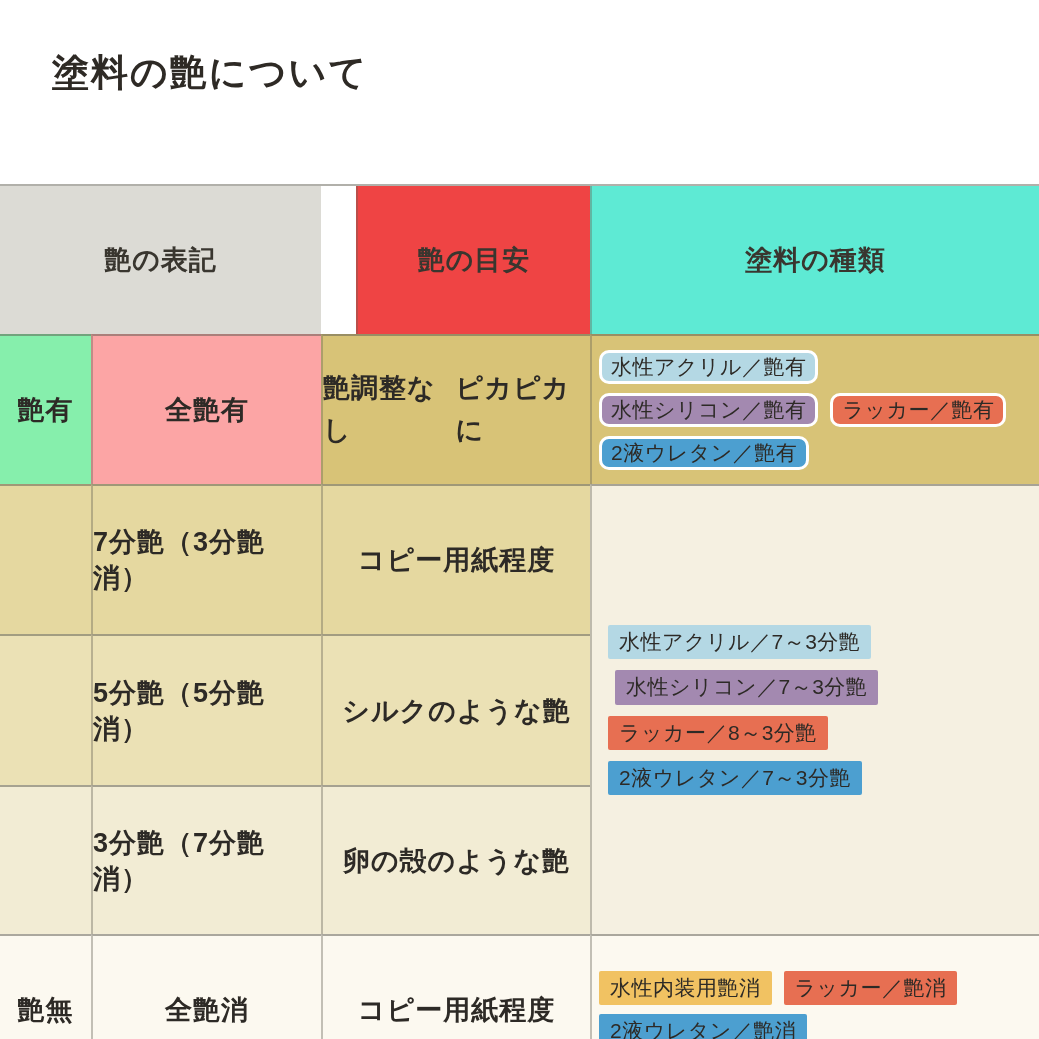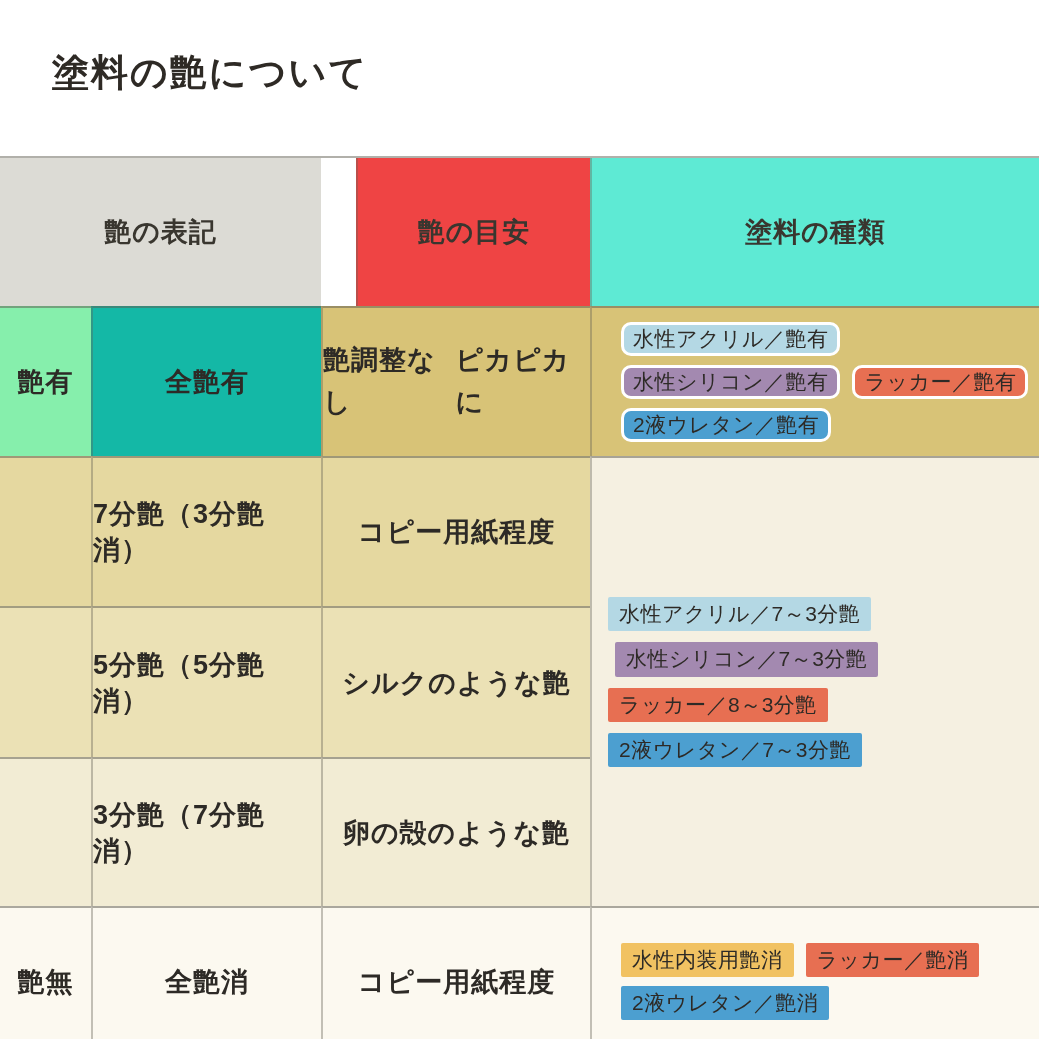--- a/index.html
+++ b/index.html
@@ -1,18 +1,18 @@
 <!DOCTYPE html>
 <html><head>
 <meta charset="utf-8">
 <style>
   html,body{margin:0;padding:0;background:#ffffff;}
   .page{position:relative;width:1039px;height:1039px;background:#ffffff;overflow:hidden;
         font-family:"Liberation Sans","DejaVu Sans",sans-serif;color:#2d2a26;}
-  .title{margin:0;box-sizing:border-box;height:156px;padding:48px 0 0 52px;
+  .title{margin:0;box-sizing:border-box;height:184px;padding:48px 0 0 52px;
          font-size:37px;font-weight:700;letter-spacing:2px;color:#2e2a25;border-radius:11px;}
   .table{display:grid;width:1039px;box-sizing:border-box;
          grid-template-columns:91px 230px 269px 449px;
          grid-template-rows:148px 150px 150px 151px 149px 149px;
          border-top:2px solid #b1b0aa;}
   .cell{box-sizing:border-box;display:flex;align-items:center;justify-content:center;
         font-size:27px;font-weight:600;letter-spacing:1px;color:#2d2a26;}
   .header{color:#39362f;}
   
   .h-notation{grid-column:1/3;grid-row:1;}
@@ -21,41 +21,41 @@
   .r1{grid-row:2}.r2{grid-row:3}.r3{grid-row:4}.r4{grid-row:5}.r5{grid-row:6}
   .c0{grid-column:1}.c1{grid-column:2}.c2{grid-column:3}.c3{grid-column:4}
   .mid-tags{grid-column:4;grid-row:3/6;}
   
   .bl{border-left:2px solid rgba(100,97,85,0.38);}
   .bt{border-top:2px solid rgba(96,94,83,0.52);}
   
   .guide-2l{line-height:1.55;}
   
   .tags{flex-wrap:wrap;justify-content:flex-start;align-content:center;
-        column-gap:12px;row-gap:9px;padding-left:29px;padding-right:6px;}
+        column-gap:12px;row-gap:9px;padding-left:7px;padding-right:6px;}
   .tags-col{flex-direction:column;align-items:flex-start;justify-content:center;
             gap:11px;padding-left:16px;}
   .tag{display:inline-block;font-size:21px;font-weight:500;letter-spacing:0.5px;
        color:#2d2a26;padding:4px 11px;border-radius:2px;white-space:nowrap;line-height:1.25;}
   .tags-bordered .tag{border:3px solid #ffffff;border-radius:10px;padding:1px 9px;}
 </style>
 </head>
 <body>
 
 <div class="page">
   <h1 class="title">塗料の艶について</h1>
 
   <div class="table">
 
     <div class="cell header h-notation" style="background-color: rgb(220, 219, 213);">艶の表記</div>
     <div class="cell header h-guide bl" style="background-color: #ef4444; margin-left: 35px;">艶の目安</div>
     <div class="cell header h-paints bl" style="background-color: #5eead4;">塗料の種類</div>
 
     <div class="cell r1 c0 bt" style="background-color: #86efac;">艶有</div>
-    <div class="cell r1 c1 bl bt" style="background-color: #14b8a6;">全艶有</div>
+    <div class="cell r1 c1 bl bt" style="background-color: #fca5a5;">全艶有</div>
     <div class="cell r1 c2 bl bt guide-2l" style="background-color: rgb(216, 195, 119);">
       <div>艶調整なし</div>
       <div>ピカピカに</div>
     </div>
     <div class="cell r1 c3 bl bt tags tags-bordered" style="background-color: rgb(216, 195, 119);">
         <span class="tag" style="background-color: rgb(180, 216, 228);">水性アクリル／艶有</span>
         <span class="tag" style="background-color: rgb(163, 137, 176);">水性シリコン／艶有</span>
         <span class="tag" style="background-color: rgb(231, 111, 82);">ラッカー／艶有</span>
         <span class="tag" style="background-color: rgb(76, 159, 208);">2液ウレタン／艶有</span>
       </div>

